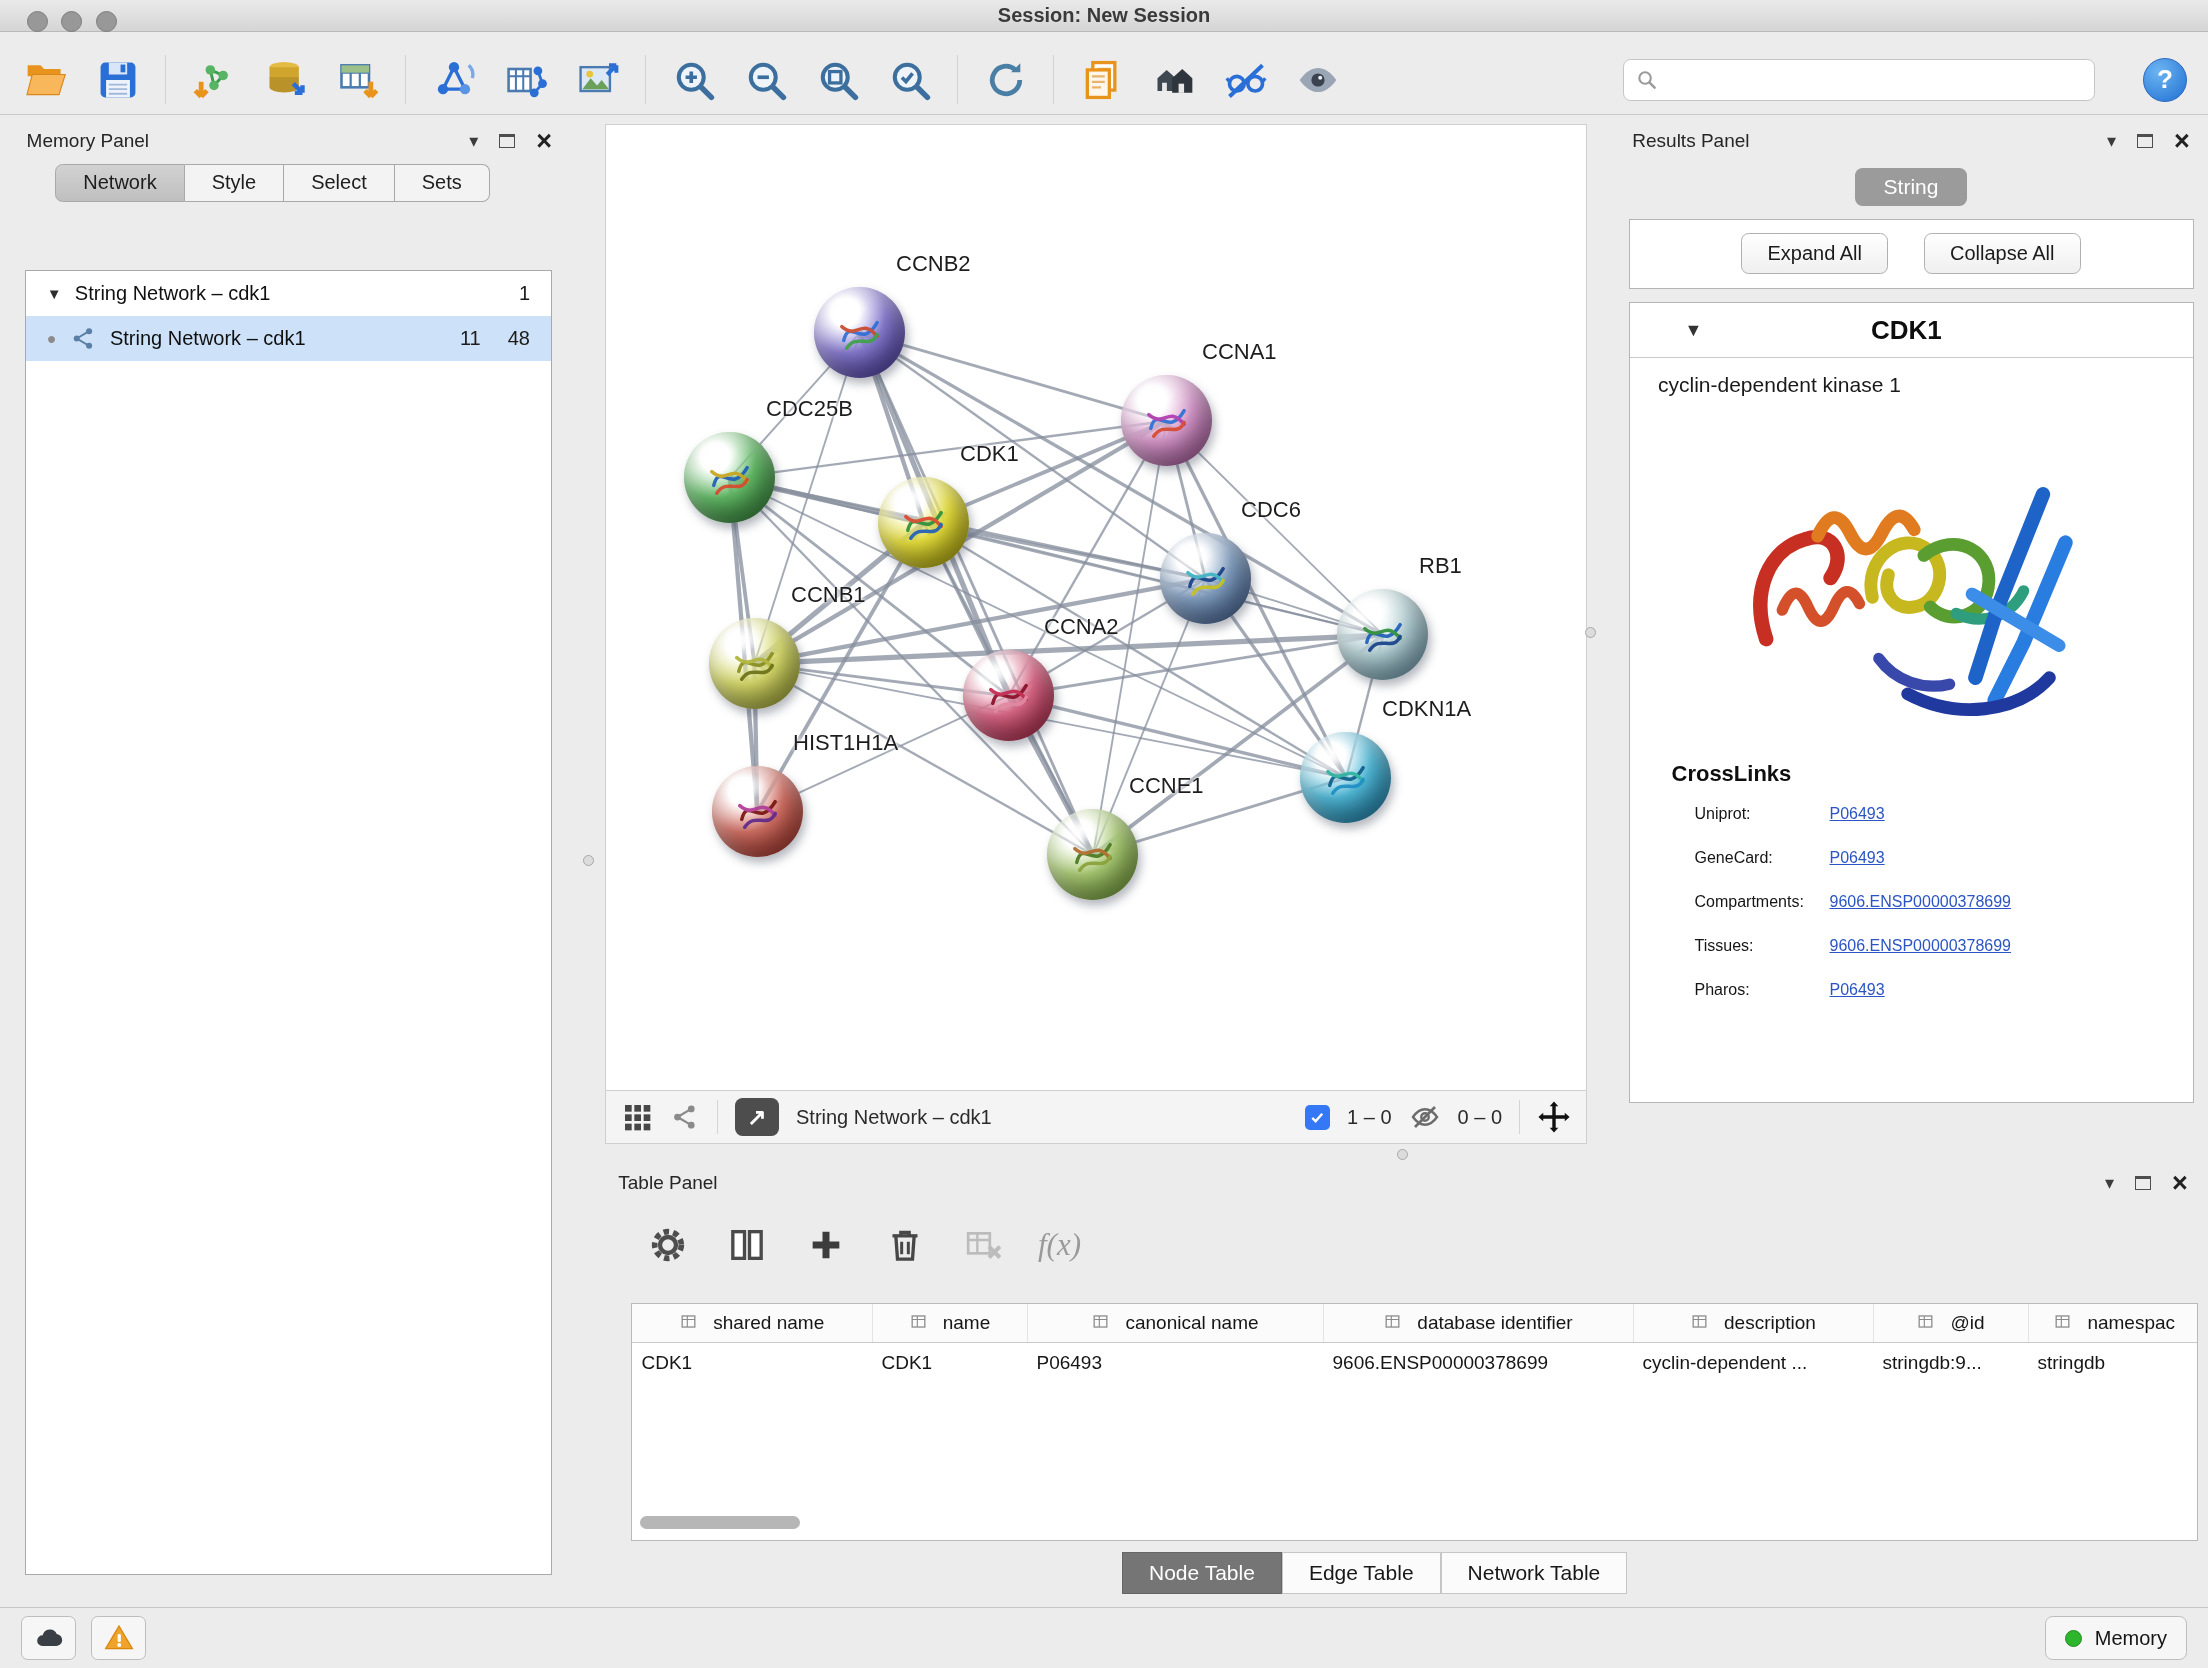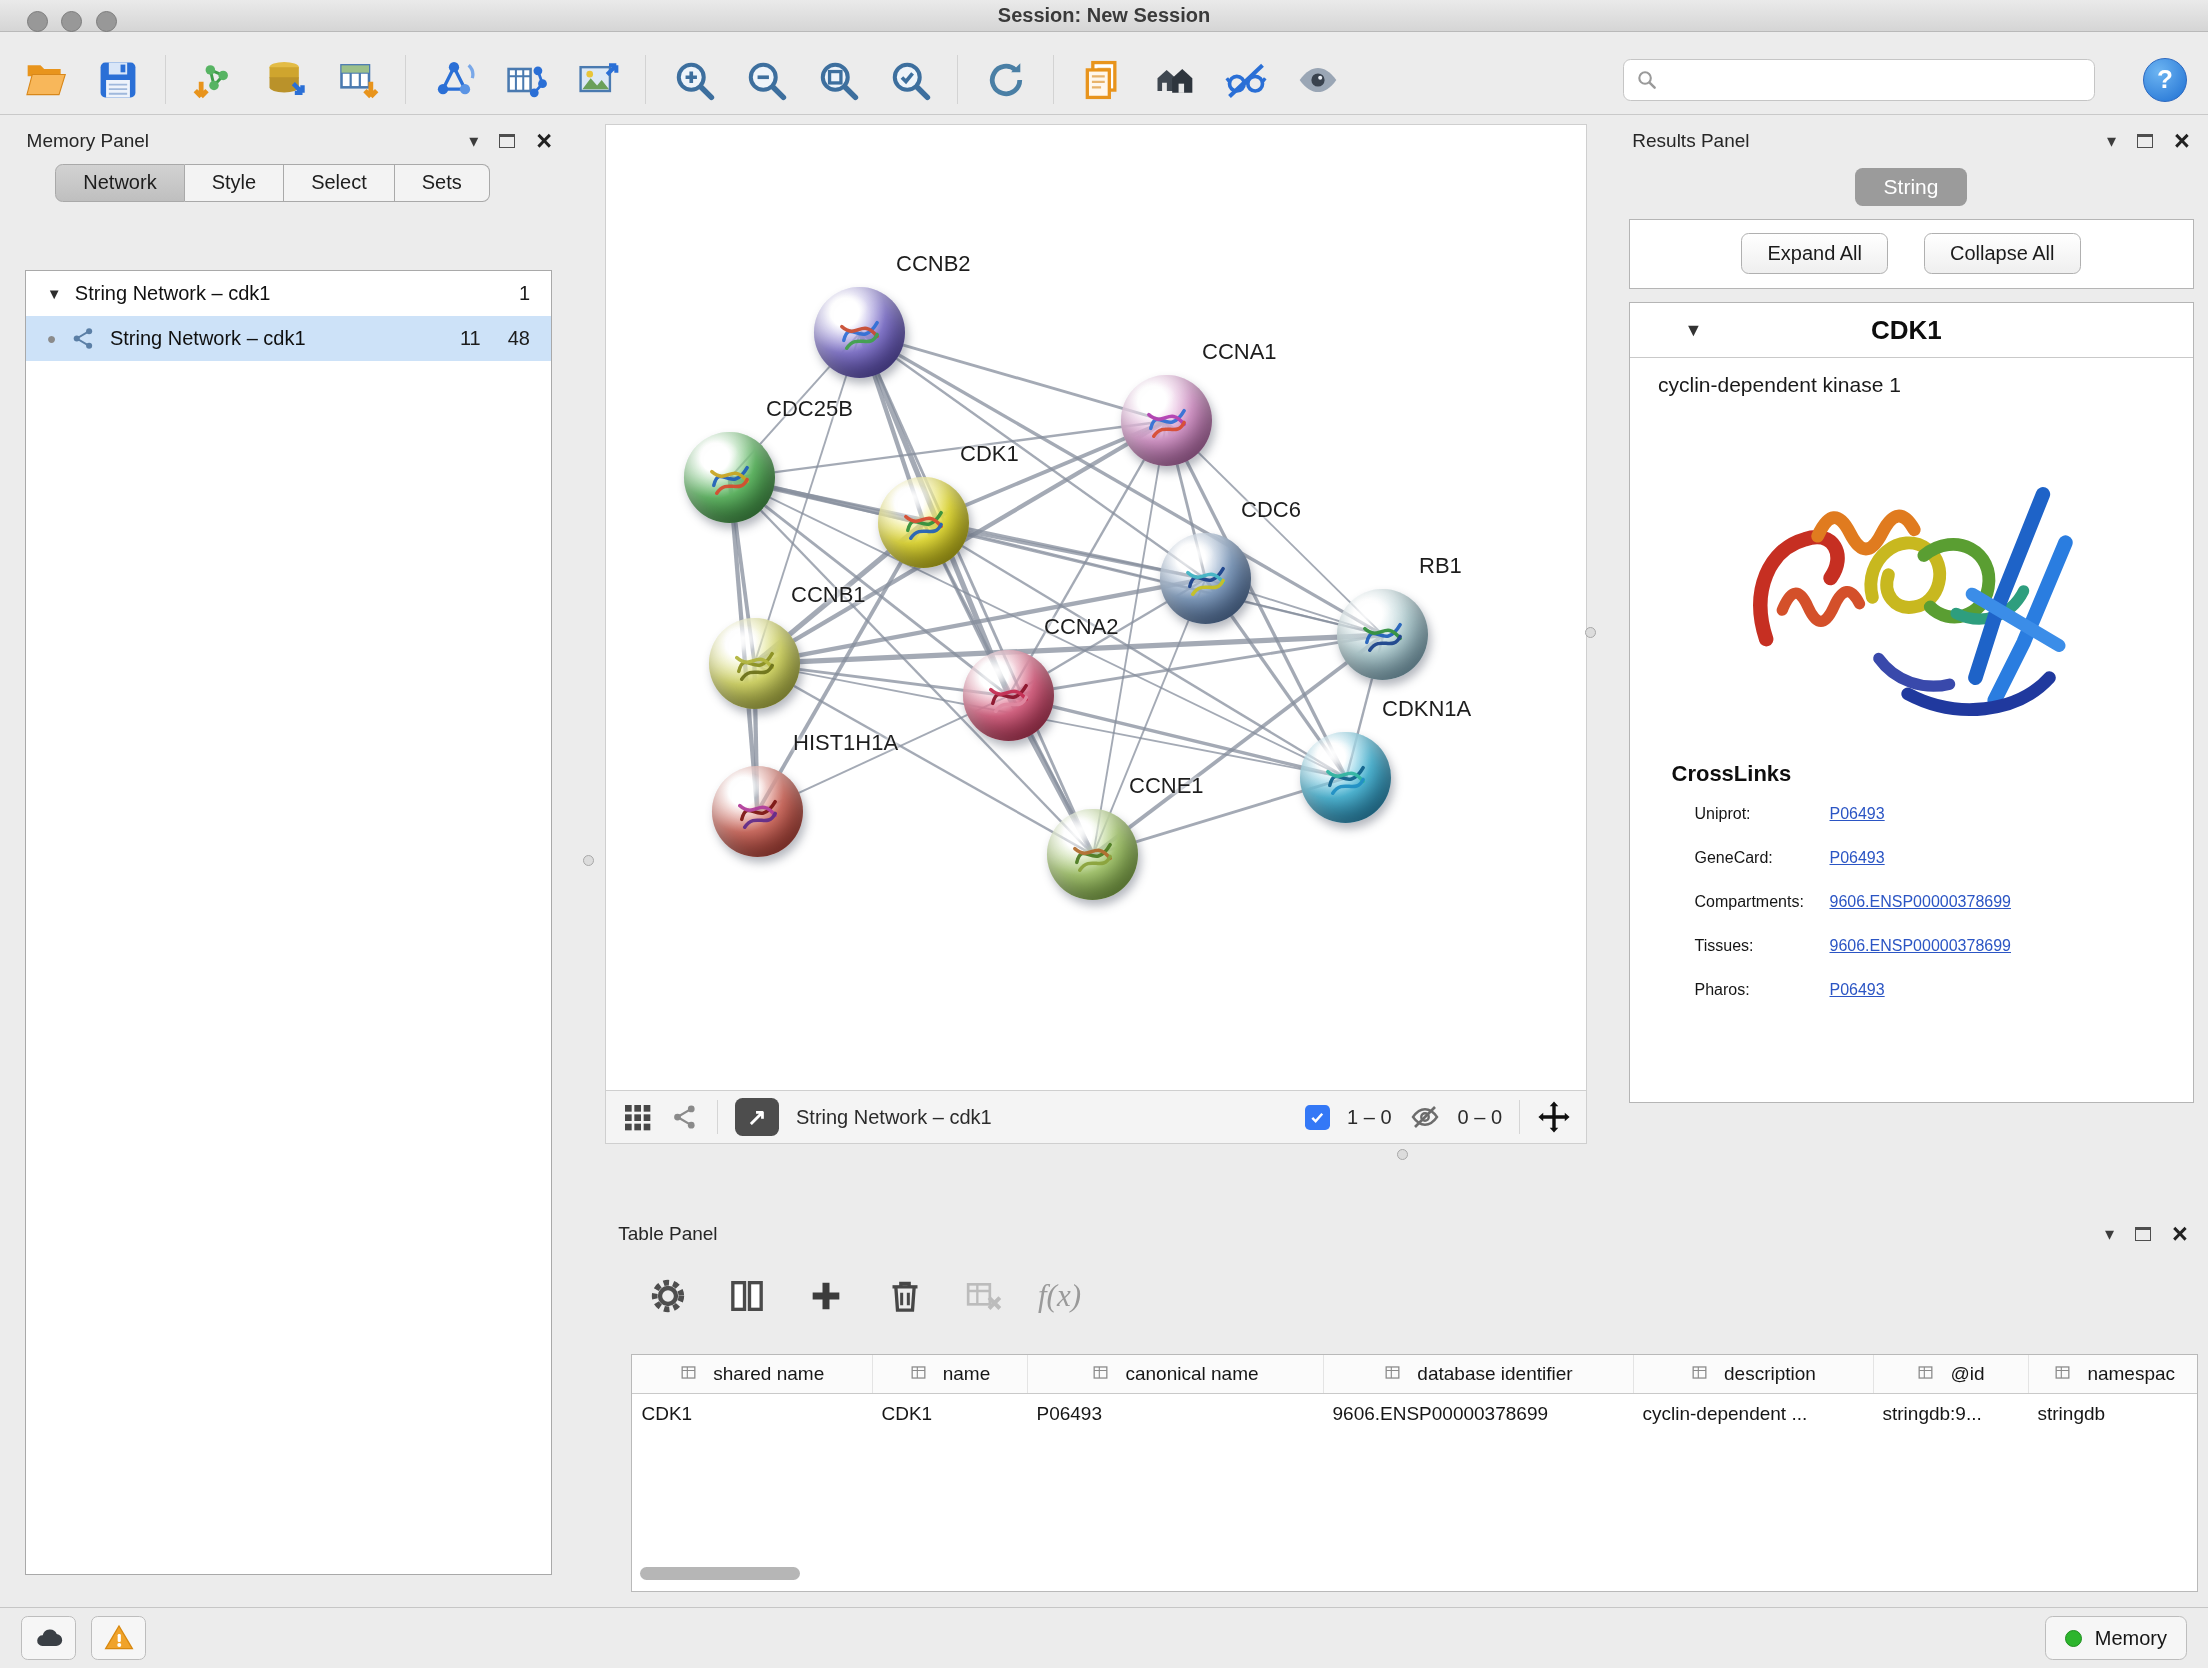--- a/index.html
+++ b/index.html
@@ -62,21 +62,21 @@
 .cdk-h{height:55px;border-bottom:1px solid #c9c9c9;display:flex;align-items:center}
 .cdk-h .arr{margin-left:55px;font-size:18px;color:#333;cursor:pointer}
 .cdk-h .nm{flex:1;text-align:center;font-size:26px;font-weight:bold;color:#0e0e0e;margin-right:82px}
 .cdk-desc{margin:15px 0 0 28.5px;font-size:21px;color:#1a1a1a}
 .protein{display:block;margin:3.8px auto 0;width:392px;height:354px}
 .xl-title{margin:5.7px 0 5.7px 42px;font-size:22px;font-weight:bold;color:#0e0e0e}
 .xl-row{display:flex;align-items:center;height:44px;font-size:16px}
 .xl-row .lbl{width:200px;padding-left:65px;color:#151515}
 .xl-row a{color:#2b55c4;text-decoration:underline;cursor:pointer}
 
-#tablepanel{position:absolute;left:605px;top:1215px;width:1596px;height:430px}
+#tablepanel{position:absolute;left:605px;top:1164px;width:1596px;height:430px}
 .tp-tools{display:flex;align-items:center;gap:30px;margin:13.3px 0 0 38px;height:59px}
 .tp-tools .tb svg{width:40px;height:40px}
 .fx{font-family:"Liberation Serif","DejaVu Serif",serif;font-style:italic;font-size:31px;color:#9a9a9a}
 .ttable{position:absolute;left:26px;top:139px;width:1567px;height:238px;background:#fff;border:1px solid #b9b9b9;overflow:hidden}
 table{border-collapse:collapse;width:100%;table-layout:fixed}
 th{height:38px;font-size:19px;font-weight:normal;color:#161616;border-bottom:1px solid #c9c9c9;border-right:1px solid #e4e4e4;background:#fbfbfb}
 th:last-child{border-right:none}
 .thwrap{display:flex;justify-content:center;gap:15px}
 td{height:42px;font-size:19px;color:#161616;padding-left:9.5px;vertical-align:middle;white-space:nowrap;overflow:hidden}
 .hscroll{position:absolute;left:35px;top:352px;width:160px;height:13.3px;border-radius:6.7px;background:#b6b6b6;cursor:pointer}
@@ -671,20 +671,25 @@
             <td>P06493</td>
             <td>9606.ENSP00000378699</td>
             <td>cyclin-dependent ...</td>
             <td>stringdb:9...</td>
             <td>stringdb</td>
           </tr>
         </tbody>
       </table>
     </div>
     <div class="hscroll"></div>
+    <div class="tp-tabs">
+      <div class="tp-tab sel">Node Table</div>
+      <div class="tp-tab">Edge Table</div>
+      <div class="tp-tab">Network Table</div>
+    </div>
   </div>
 
   <div id="statusbar">
     <button class="sb-btn">
         <svg width="32" height="32" viewBox="0 0 24 24">
           <path d="M7 18a4 4 0 0 1 .3-8A5.5 5.5 0 0 1 17.8 9 4.5 4.5 0 0 1 17 18z" fill="#3a3f45"></path>
         </svg>
       </button>
     <button class="sb-btn">
         <svg width="32" height="32" viewBox="0 0 24 24">

